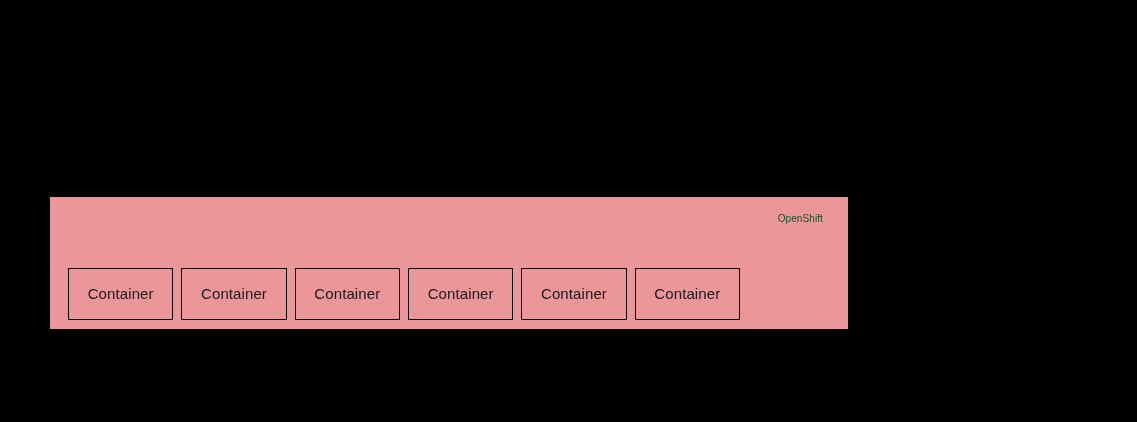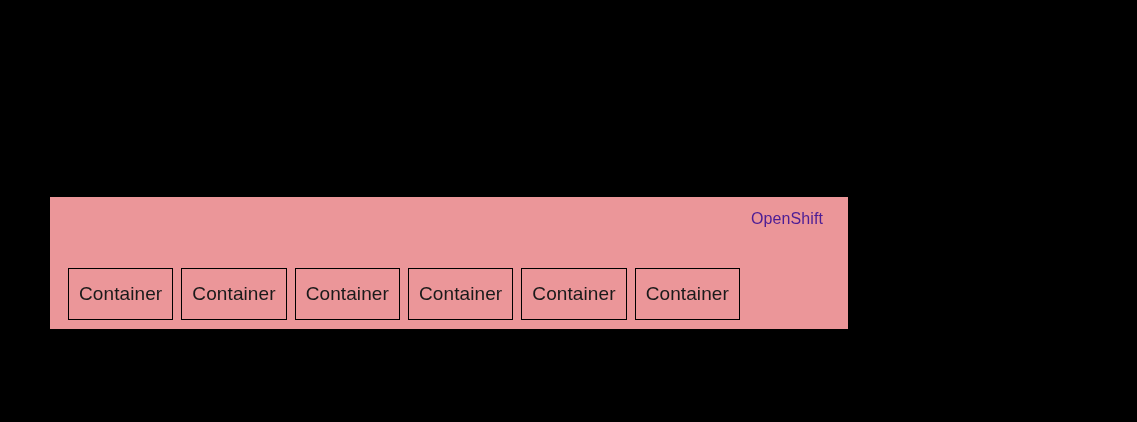--- a/index.html
+++ b/index.html
@@ -35,23 +35,23 @@
     height: 132px;
     background: #EB9699;
     box-sizing: border-box;
   }
 
   
   #openshift-label {
     position: absolute;
     right: 25px;
     top: 12px;
-    font-size: 16px;
+    font-size: 10px;
     line-height: 20px;
-    color: #4c1d95;
+    color: #14532d;
     letter-spacing: 0.1px;
     white-space: nowrap;
   }
 
   
   #container-row {
     position: absolute;
     left: 18px;
     top: 71px;
     width: 672px;
@@ -67,21 +67,21 @@
     height: 52px;
     border: 1px solid #000000;
     background: transparent;
     box-sizing: border-box;
     display: flex;
     align-items: center;
     justify-content: center;
   }
 
   .container-box-label {
-    font-size: 19px;
+    font-size: 15px;
     line-height: 18px;
     color: #1A1A1A;
     white-space: nowrap;
     letter-spacing: 0.1px;
   }
 </style>
 </head>
 <body>
 
 <div id="canvas">

